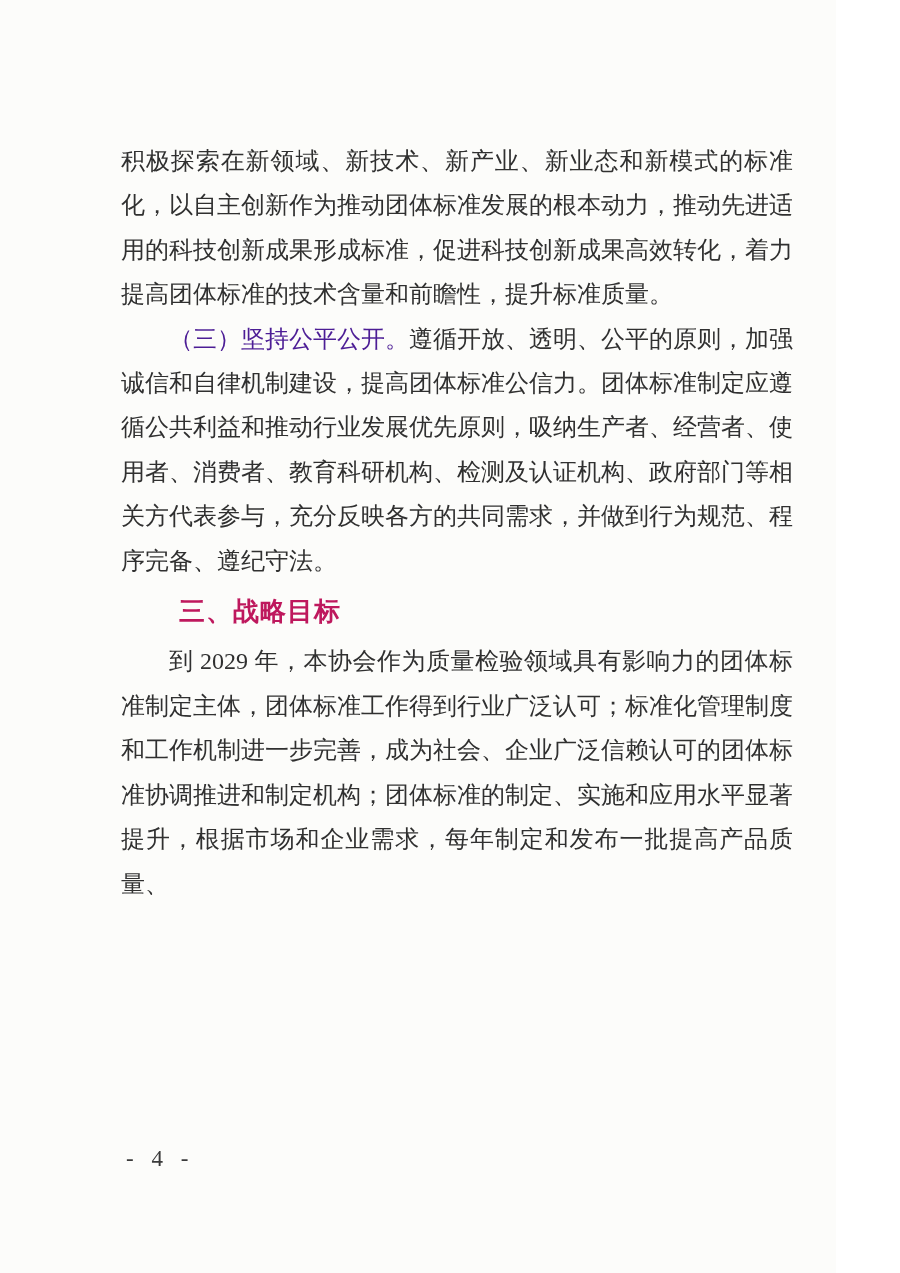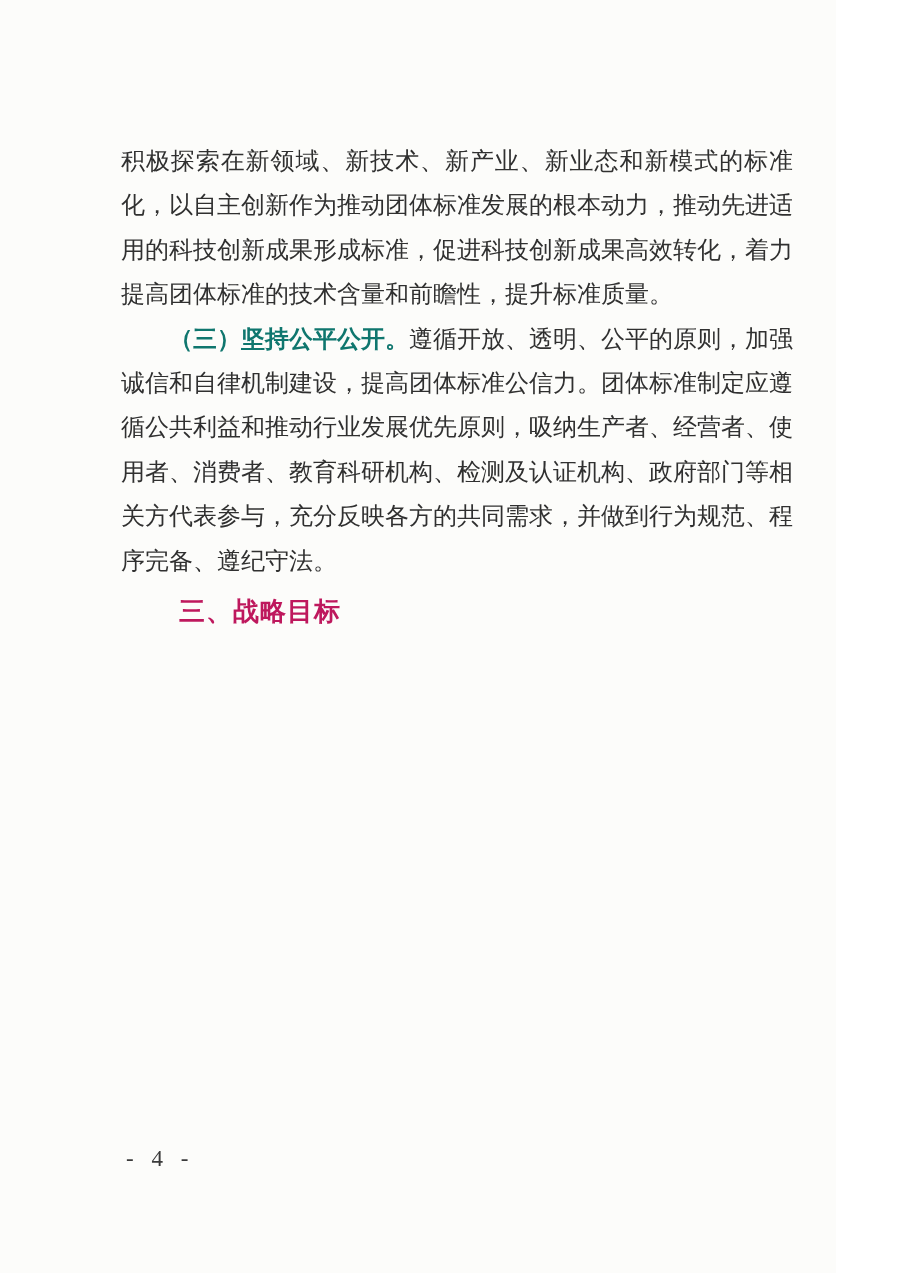--- a/index.html
+++ b/index.html
@@ -26,22 +26,22 @@
     text-justify: inter-ideograph;
   }
   .text-block p {
     margin: 0;
     padding: 0;
   }
   .indent {
     text-indent: 2em;
   }
   .lead {
-    font-weight: bold;
-    color: #0f766e;
+    font-weight: normal;
+    color: #4c1d95;
   }
   .section-heading {
     margin: 6px;
     padding: 0;
     font-family: "Liberation Sans", "DejaVu Sans", sans-serif;
     font-weight: bold;
     font-size: 26px;
     line-height: 44.4px;
     text-indent: 2em;
     text-align: left;
@@ -68,17 +68,20 @@
       <span>积极探索在新领域、新技术、新产业、新业态和新模式的标准化，以自主创新作为推动团体标准发展的根本动力，推动先进适用的科技创新成果形成标准，促进科技创新成果高效转化，着力提高团体标准的技术含量和前瞻性，提升标准质量。</span>
     </p>
 
     <p class="body-p indent">
       <span class="lead">（三）坚持公平公开。</span><span>遵循开放、透明、公平的原则，加强诚信和自律机制建设，提高团体标准公信力。团体标准制定应遵循公共利益和推动行业发展优先原则，吸纳生产者、经营者、使用者、消费者、教育科研机构、检测及认证机构、政府部门等相关方代表参与，充分反映各方的共同需求，并做到行为规范、程序完备、遵纪守法。</span>
     </p>
 
 
     <h2 class="section-heading">三、战略目标</h2>
 
+    <p class="body-p indent">
+      <span>到 2029 年，本协会作为质量检验领域具有影响力的团体标准制定主体，团体标准工作得到行业广泛认可；标准化管理制度和工作机制进一步完善，成为社会、企业广泛信赖认可的团体标准协调推进和制定机构；团体标准的制定、实施和应用水平显著提升，根据市场和企业需求，每年制定和发布一批提高产品质量、</span>
+    </p>
 
   </div>
 
   <div class="page-number">- 4 -</div>
 </div>
 
 </body></html>

